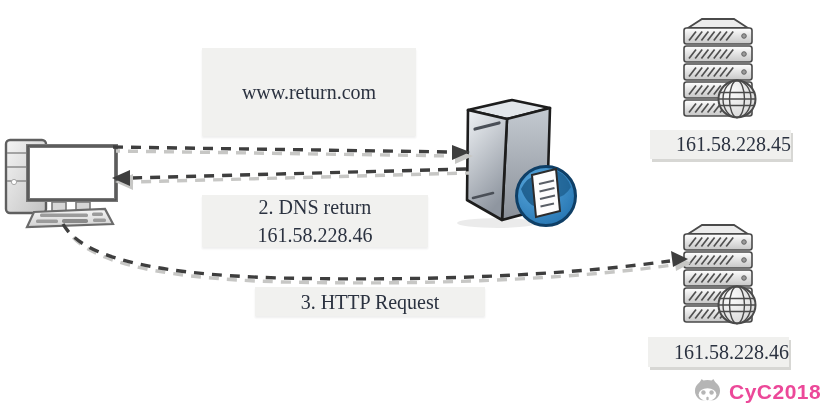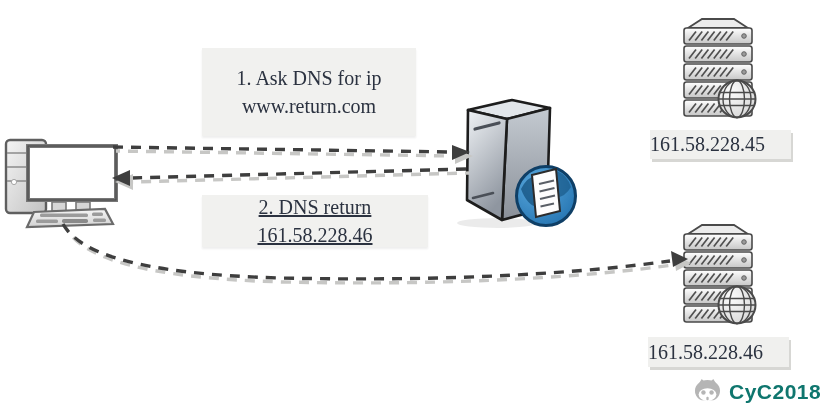--- a/index.html
+++ b/index.html
@@ -11,29 +11,29 @@
   .abs{position:absolute;}
   .step-box{
     position:absolute;background:#f1f1ef;color:#2b3240;
     display:flex;flex-direction:column;justify-content:center;align-items:center;
     text-align:center;font-size:20px;line-height:28px;
     box-shadow:0 2px 2px rgba(0,0,0,0.07);
     z-index:1;
   }
   .ip-box{
     position:absolute;background:#f0f0ee;color:#2b3240;
-    display:flex;justify-content:flex-start;align-items:center;
+    display:flex;justify-content:flex-end;align-items:center;
     font-size:20px;box-shadow:2px 3px 0 #d7d7d4;z-index:1;
   }
   .icon-layer{z-index:3;}
   .overlay{position:absolute;left:0;top:0;z-index:10;pointer-events:none;}
   .watermark{
     position:absolute;left:692px;top:378px;display:flex;align-items:center;gap:6px;
     font-family:"Liberation Sans","DejaVu Sans",sans-serif;
-    font-size:21px;font-weight:600;color:#0f766e;letter-spacing:0.5px;z-index:2;
+    font-size:21px;font-weight:600;color:#ec4899;letter-spacing:0.5px;z-index:2;
   }
   .hidden-defs{position:absolute;width:0;height:0;}
 </style>
 </head>
 <body>
 
 <div class="stage">
 
   <svg class="hidden-defs" aria-hidden="true">
     <defs>
@@ -62,29 +62,31 @@
           <stop offset="1" stop-color="#8a9099"></stop>
       </linearGradient>
       <radialGradient id="blueGrad" cx="0.35" cy="0.3" r="0.95">
         <stop offset="0" stop-color="#59a8dd"></stop>
           <stop offset="1" stop-color="#1b6aa8"></stop>
       </radialGradient>
     </defs>
   </svg>
 
   <div class="step-box" style="left:202px;top:48px;width:214px;height:88px;">
-    <span>1. Ask DNS for ip</span>
     <span>www.return.com</span>
   </div>
 
-  <div class="step-box" style="left:202px;top:195px;width:226px;height:52px;text-decoration:underline;">
+  <div class="step-box" style="left:202px;top:195px;width:226px;height:52px;">
     <span>2. DNS return</span>
     <span>161.58.228.46</span>
   </div>
 
+  <div class="step-box" style="left:255px;top:287px;width:230px;height:29px;">
+    <span>3. HTTP Request</span>
+  </div>
 
   <div class="ip-box" style="left:650px;top:130px;width:141px;height:29px;">
     <span>161.58.228.45</span>
   </div>
   <div class="ip-box" style="left:648px;top:337px;width:141px;height:30px;">
     <span>161.58.228.46</span>
   </div>
 
   <svg class="abs icon-layer" style="left:2px;top:136px;" width="118" height="94" viewBox="0 0 118 94">
     <g>

